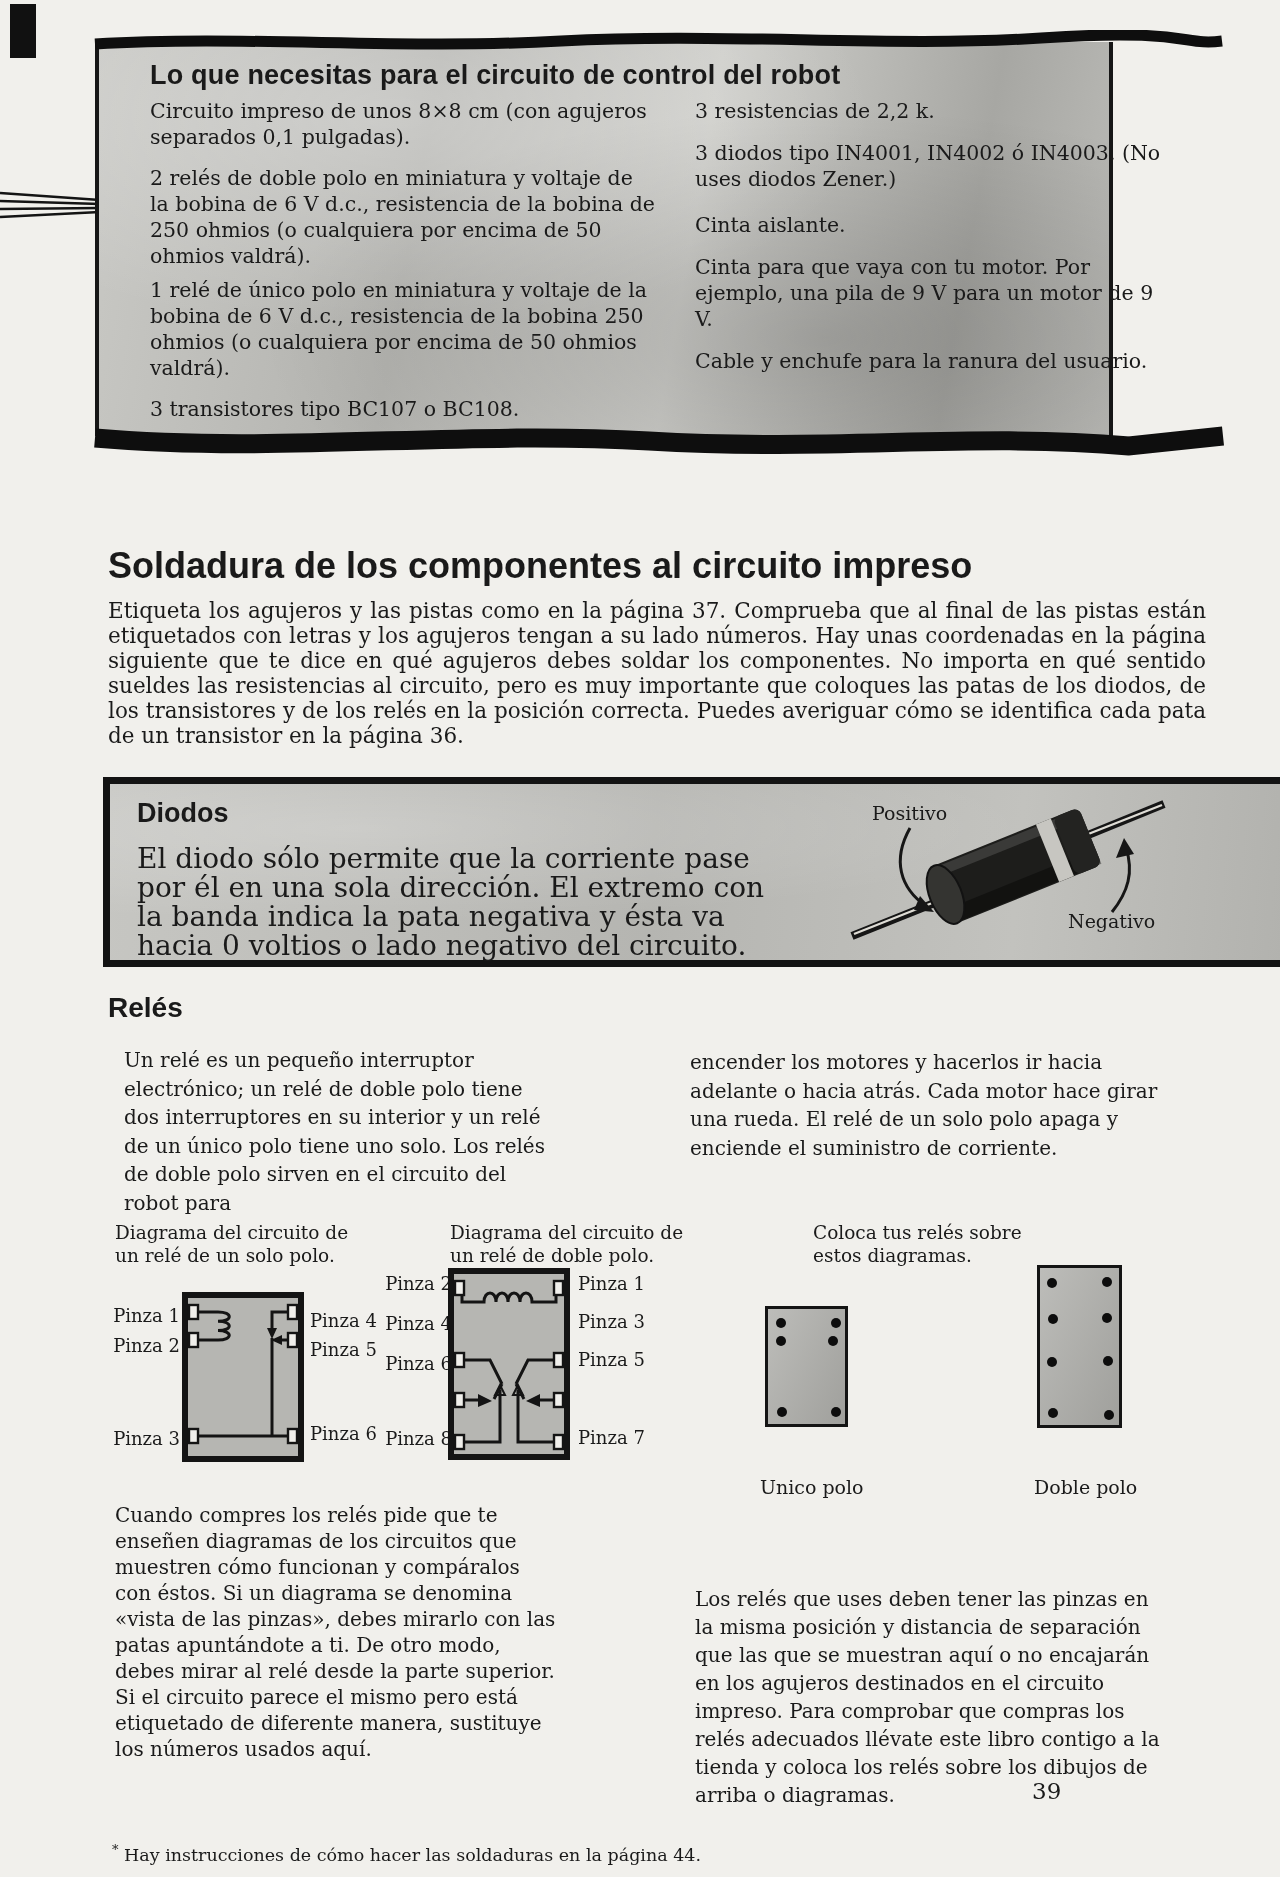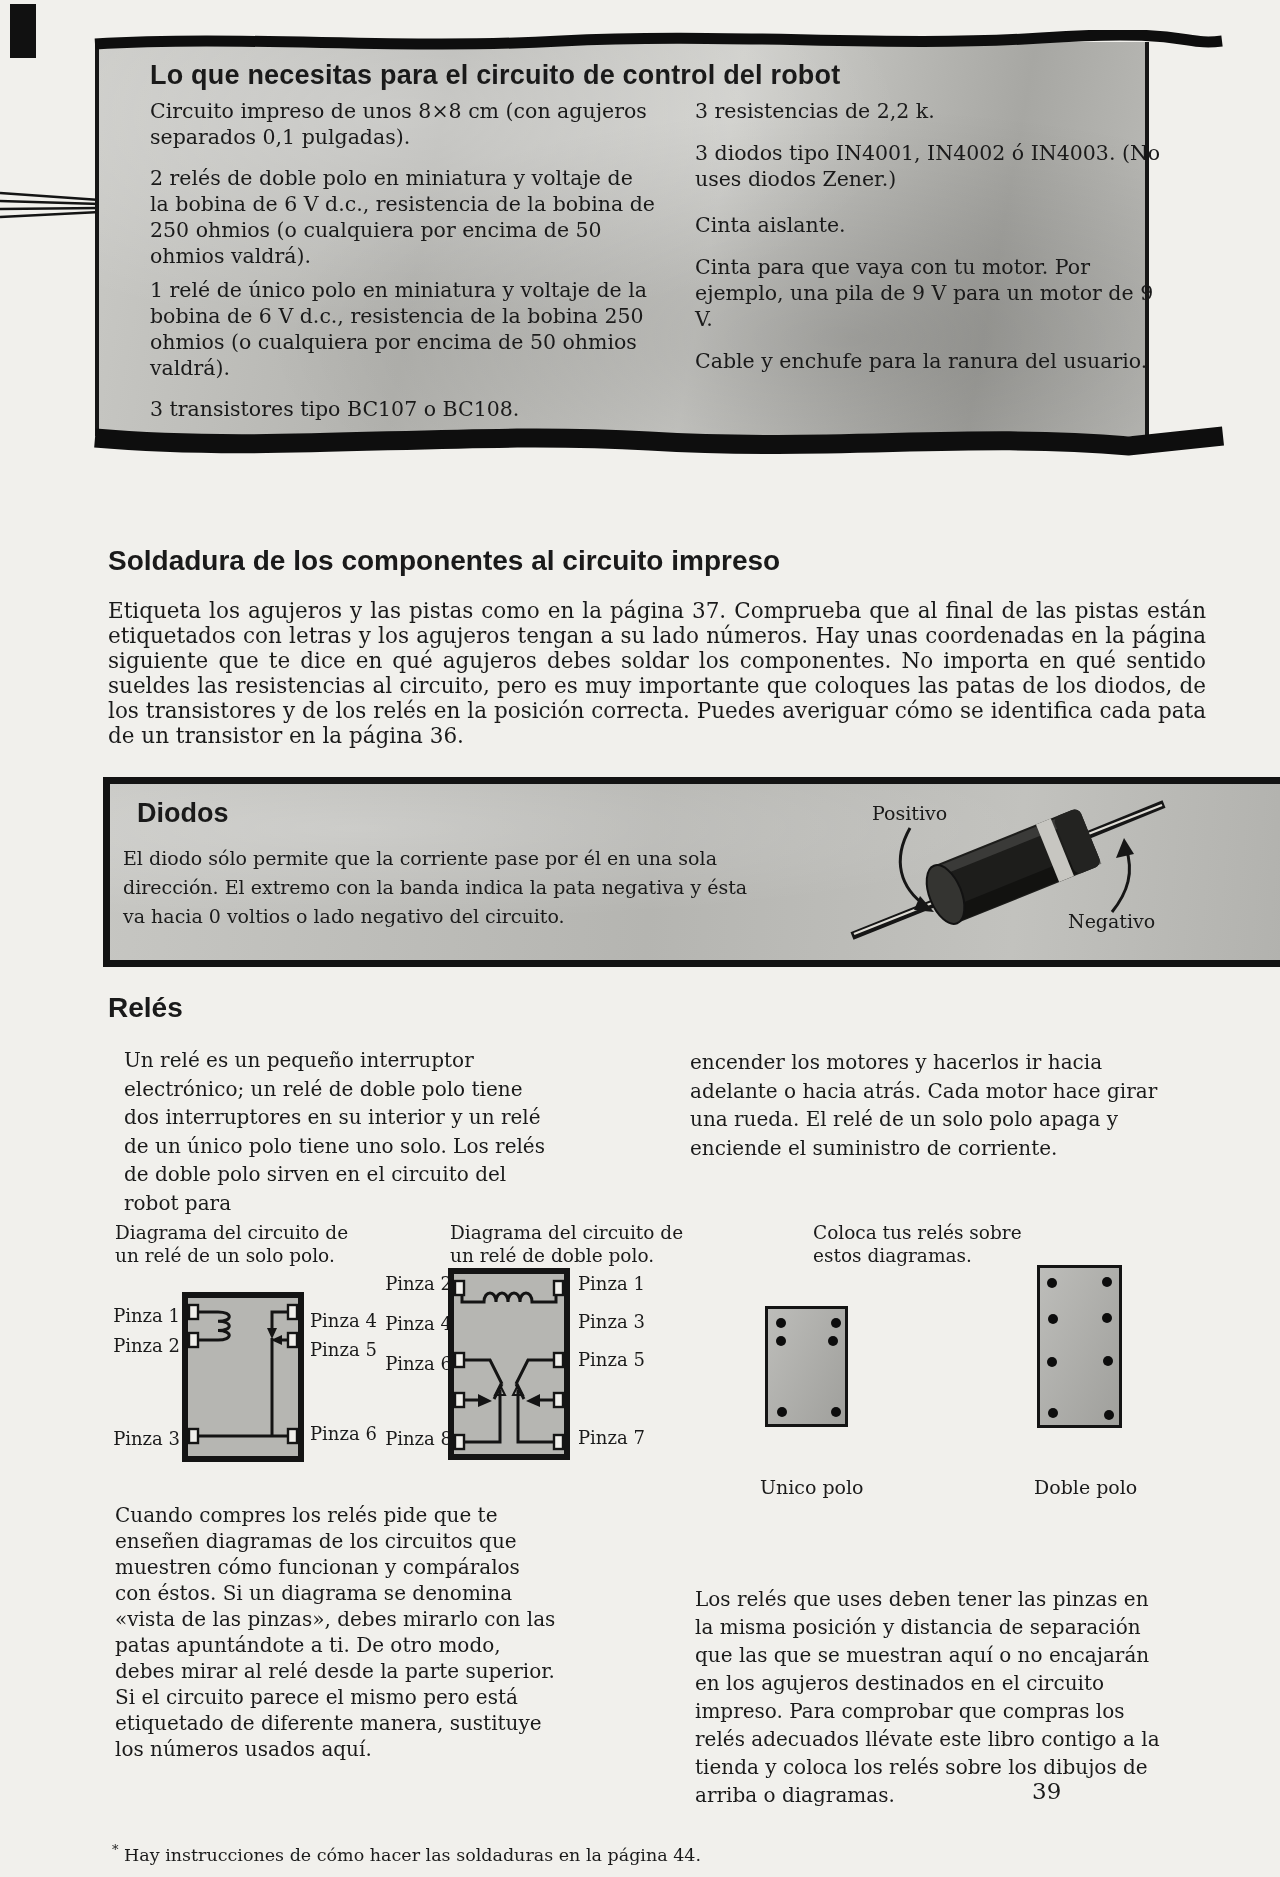--- a/index.html
+++ b/index.html
@@ -11,21 +11,21 @@
     color:#1a1a1a;
     overflow:hidden;
   }
   .abs{position:absolute;}
   .sans{font-family:"Liberation Sans","DejaVu Sans",sans-serif;font-weight:bold;}
 
   
   .corner-tab{left:10px;top:4px;width:26px;height:54px;background:#111;}
 
   
-  .supplies{left:95px;top:34px;width:1018px;height:412px;padding-left:36px;}
+  .supplies{left:95px;top:34px;width:1018px;height:412px;}
   .supplies-body{
     position:absolute;inset:8px 0 10px 0;
     background:
       radial-gradient(ellipse at 28% 18%, rgba(255,255,255,.30), rgba(255,255,255,0) 48%),
       radial-gradient(ellipse at 72% 75%, rgba(0,0,0,.16), rgba(0,0,0,0) 55%),
       linear-gradient(100deg,#c9c9c5 0%,#b3b3af 32%,#cfcfcb 58%,#a7a7a3 84%,#bcbcb8 100%);
     border-left:4px solid #161616;
     border-right:4px solid #161616;
   }
   .supplies-title{left:55px;top:26px;font-size:27px;letter-spacing:.2px;}
@@ -36,33 +36,33 @@
   .col-l p:nth-child(1){margin-bottom:15px;}
   .col-l p:nth-child(2){margin-bottom:8px;}
   .col-l p:nth-child(3){margin-bottom:15px;}
   .col-r p:nth-child(1){margin-bottom:16px;}
   .col-r p:nth-child(2){margin-bottom:20px;}
   .col-r p:nth-child(3){margin-bottom:16px;}
   .col-r p:nth-child(4){margin-bottom:16px;}
   .col-r p:nth-child(5){margin-bottom:14px;}
 
   
-  .h-soldadura{left:108px;top:545px;font-size:28px;}
+  .h-soldadura{left:108px;top:545px;font-size:36px;}
   .p-soldadura{left:108px;top:598px;width:1098px;font-size:21.5px;line-height:25px;text-align:justify;}
 
   
   .diodes{
     left:103px;top:777px;width:1220px;height:190px;
     box-sizing:border-box;border:7px solid #131313;
     background:
       radial-gradient(ellipse at 20% 25%, rgba(255,255,255,.22), rgba(255,255,255,0) 50%),
       linear-gradient(95deg,#c6c6c2 0%,#b5b5b1 45%,#c2c2be 75%,#b0b0ac 100%);
   }
   .diodes-h{left:27px;top:14px;font-size:27px;}
-  .diodes-p{left:13px;top:60px;width:640px;font-size:19px;line-height:29px;}
+  .diodes-p{left:27px;top:60px;width:640px;font-size:28px;line-height:29px;}
   .lbl-diode{font-size:19px;}
 
   
   .h-reles{left:108px;top:992px;font-size:28px;}
   .reles-l{left:124px;top:1046px;width:438px;font-size:20px;line-height:28.5px;}
   .reles-r{left:690px;top:1048px;width:472px;font-size:20px;line-height:28.5px;}
 
   .caption{font-size:18.5px;line-height:22.5px;}
   .pinza{font-size:18px;line-height:20px;white-space:nowrap;}
   .pin-col{display:flex;flex-direction:column;}

